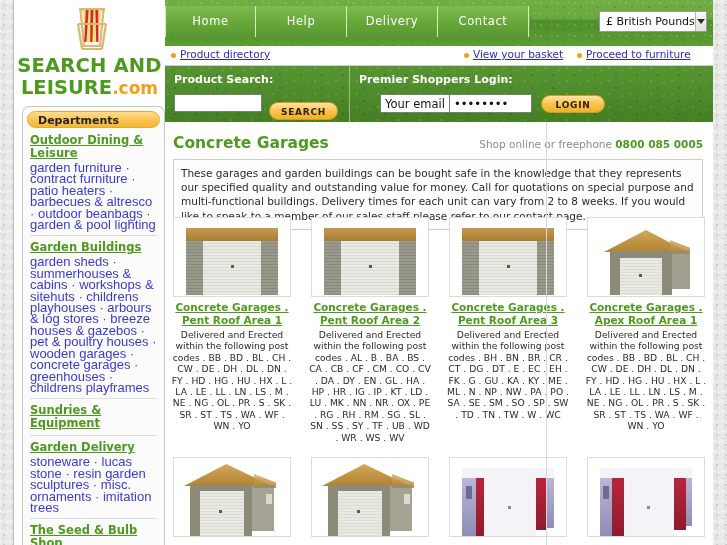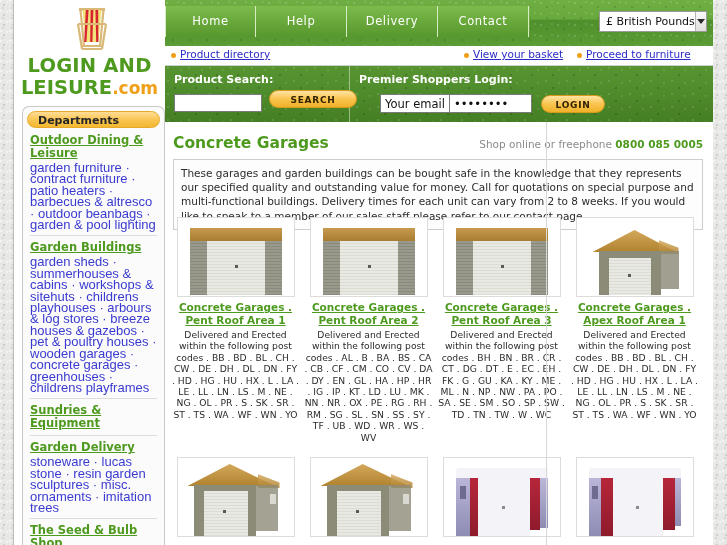--- a/index.html
+++ b/index.html
@@ -397,20 +397,21 @@
   }
 
   
   #grid {
     position: absolute;
     left: 4px; top: 95px;
     width: 540px;
   }
   .prod-row {
     display: flex;
+    gap: 12px;
   }
   .prod {
     width: 133px;
     padding: 0 1px;
     box-sizing: border-box;
     text-align: center;
   }
   .prod-imgbox {
     width: 118px;
     height: 80px;
@@ -483,21 +484,21 @@
         <path d="M13.2 8 L16.0 8 L13.8 40 L11.6 40 Z" fill="#d8242c" transform="translate(0.6,0)"></path>
         <path d="M18.6 8 L21.4 8 L20.4 40 L18.2 40 Z" fill="#d8242c"></path>
         <path d="M24.0 8 L26.8 8 L27.0 40 L24.8 40 Z" fill="#d8242c" transform="translate(-0.6,0)"></path>
 
         <path d="M6 22 L34 22" stroke="#d9b878" stroke-width="2" fill="none"></path>
         <path d="M6 22 L10 47" stroke="#d9b878" stroke-width="2.2" fill="none"></path>
         <path d="M34 22 L30 47" stroke="#d9b878" stroke-width="2.2" fill="none"></path>
         <path d="M9 44 L31 44" stroke="#d9b878" stroke-width="2" fill="none"></path>
         <path d="M10 47 L30 47" stroke="#d9b878" stroke-width="2" fill="none"></path>
       </svg>
-      <div id="logo-text1">LOGIN AND</div>
+      <div id="logo-text1">SEARCH AND</div>
       <div id="logo-line2"><span>LEISURE</span><span id="logo-dotcom">.com</span></div>
     </div>
 
     <div id="dept-panel">
       <div id="dept-header">Departments</div>
       <div id="dept-body">
 
         <div class="dept-group">
           <a class="dept-title" href="#">Outdoor Dining &amp; Leisure</a>
           <div class="dept-links">garden furniture · contract furniture · patio heaters · barbecues &amp; altresco · outdoor beanbags · garden &amp; pool lighting</div>
@@ -559,21 +560,21 @@
       <div class="bullet" style="left:412px;"></div>
       <a class="blink" style="left:421px;" href="#">Proceed to furniture</a>
     </div>
 
     <div id="search-strip">
       <div id="search-noise"></div>
       <div id="strip-divider"></div>
 
       <div class="strip-label" style="left:9px;">Product Search:</div>
       <input class="txt-input" style="left: 9px; top: 28px; width: 88px; height: 18px;" type="text" value="">
-      <div class="gold-btn" style="left:104px; top:24px; width:88px;">SEARCH</div>
+      <div class="gold-btn" style="left:104px; top:36px; width:69px;">SEARCH</div>
 
       <div class="strip-label" style="left:194px;">Premier Shoppers Login:</div>
       <input class="txt-input" style="left: 194px; top: 28px; width: 83px; height: 19px; margin-left: 21px;" type="text" value="Your email">
       <input class="txt-input" style="left: 284px; top: 28px; width: 83px; height: 19px;" type="text" value="••••••••">
       <div class="gold-btn" style="left:376px; top:29px; width:64px;">LOGIN</div>
     </div>
 
     <div id="content">
       <div id="page-title">Concrete Garages</div>
       <div id="freephone"><span>Shop online or freephone </span><b>0800 085 0005</b></div>

